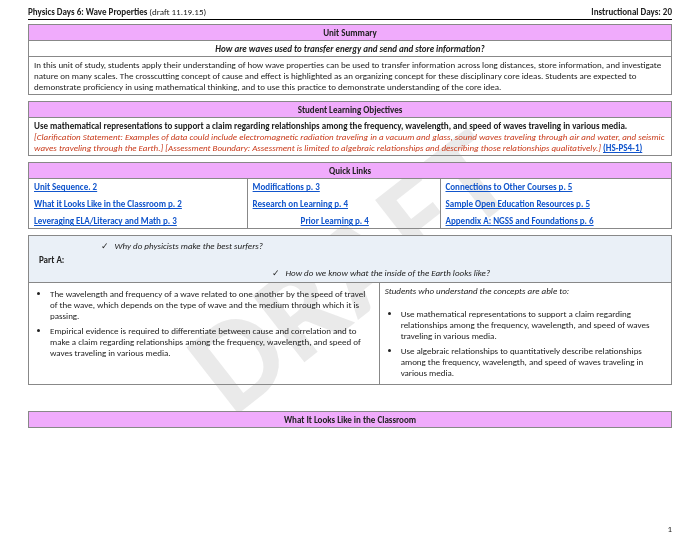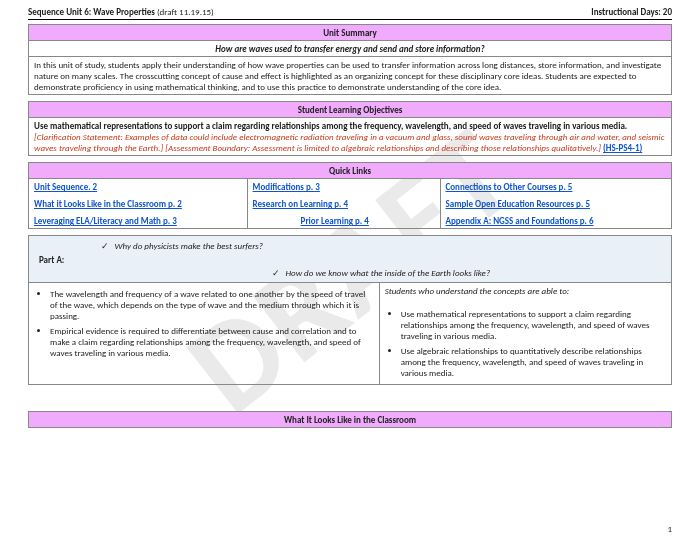--- a/index.html
+++ b/index.html
@@ -86,21 +86,21 @@
   .fa-intro { font-style: italic; margin-bottom: 12px; }
 </style>
 </head>
 <body>
 
 <div class="watermark">DRAFT</div>
 
 <div class="page">
   <div class="header-row">
     <div class="header-left">
-      <span>Sequence Unit 6: Wave Properties</span><span class="normal"> (draft 11.19.15)</span>
+      <span>Physics Days 6: Wave Properties</span><span class="normal"> (draft 11.19.15)</span>
     </div>
     <div class="header-right">Instructional Days: 20</div>
   </div>
   <div class="hr"></div>
 
   <table class="box">
     <tbody>
         <tr>
           <td class="band">Unit Summary</td>
         </tr>

